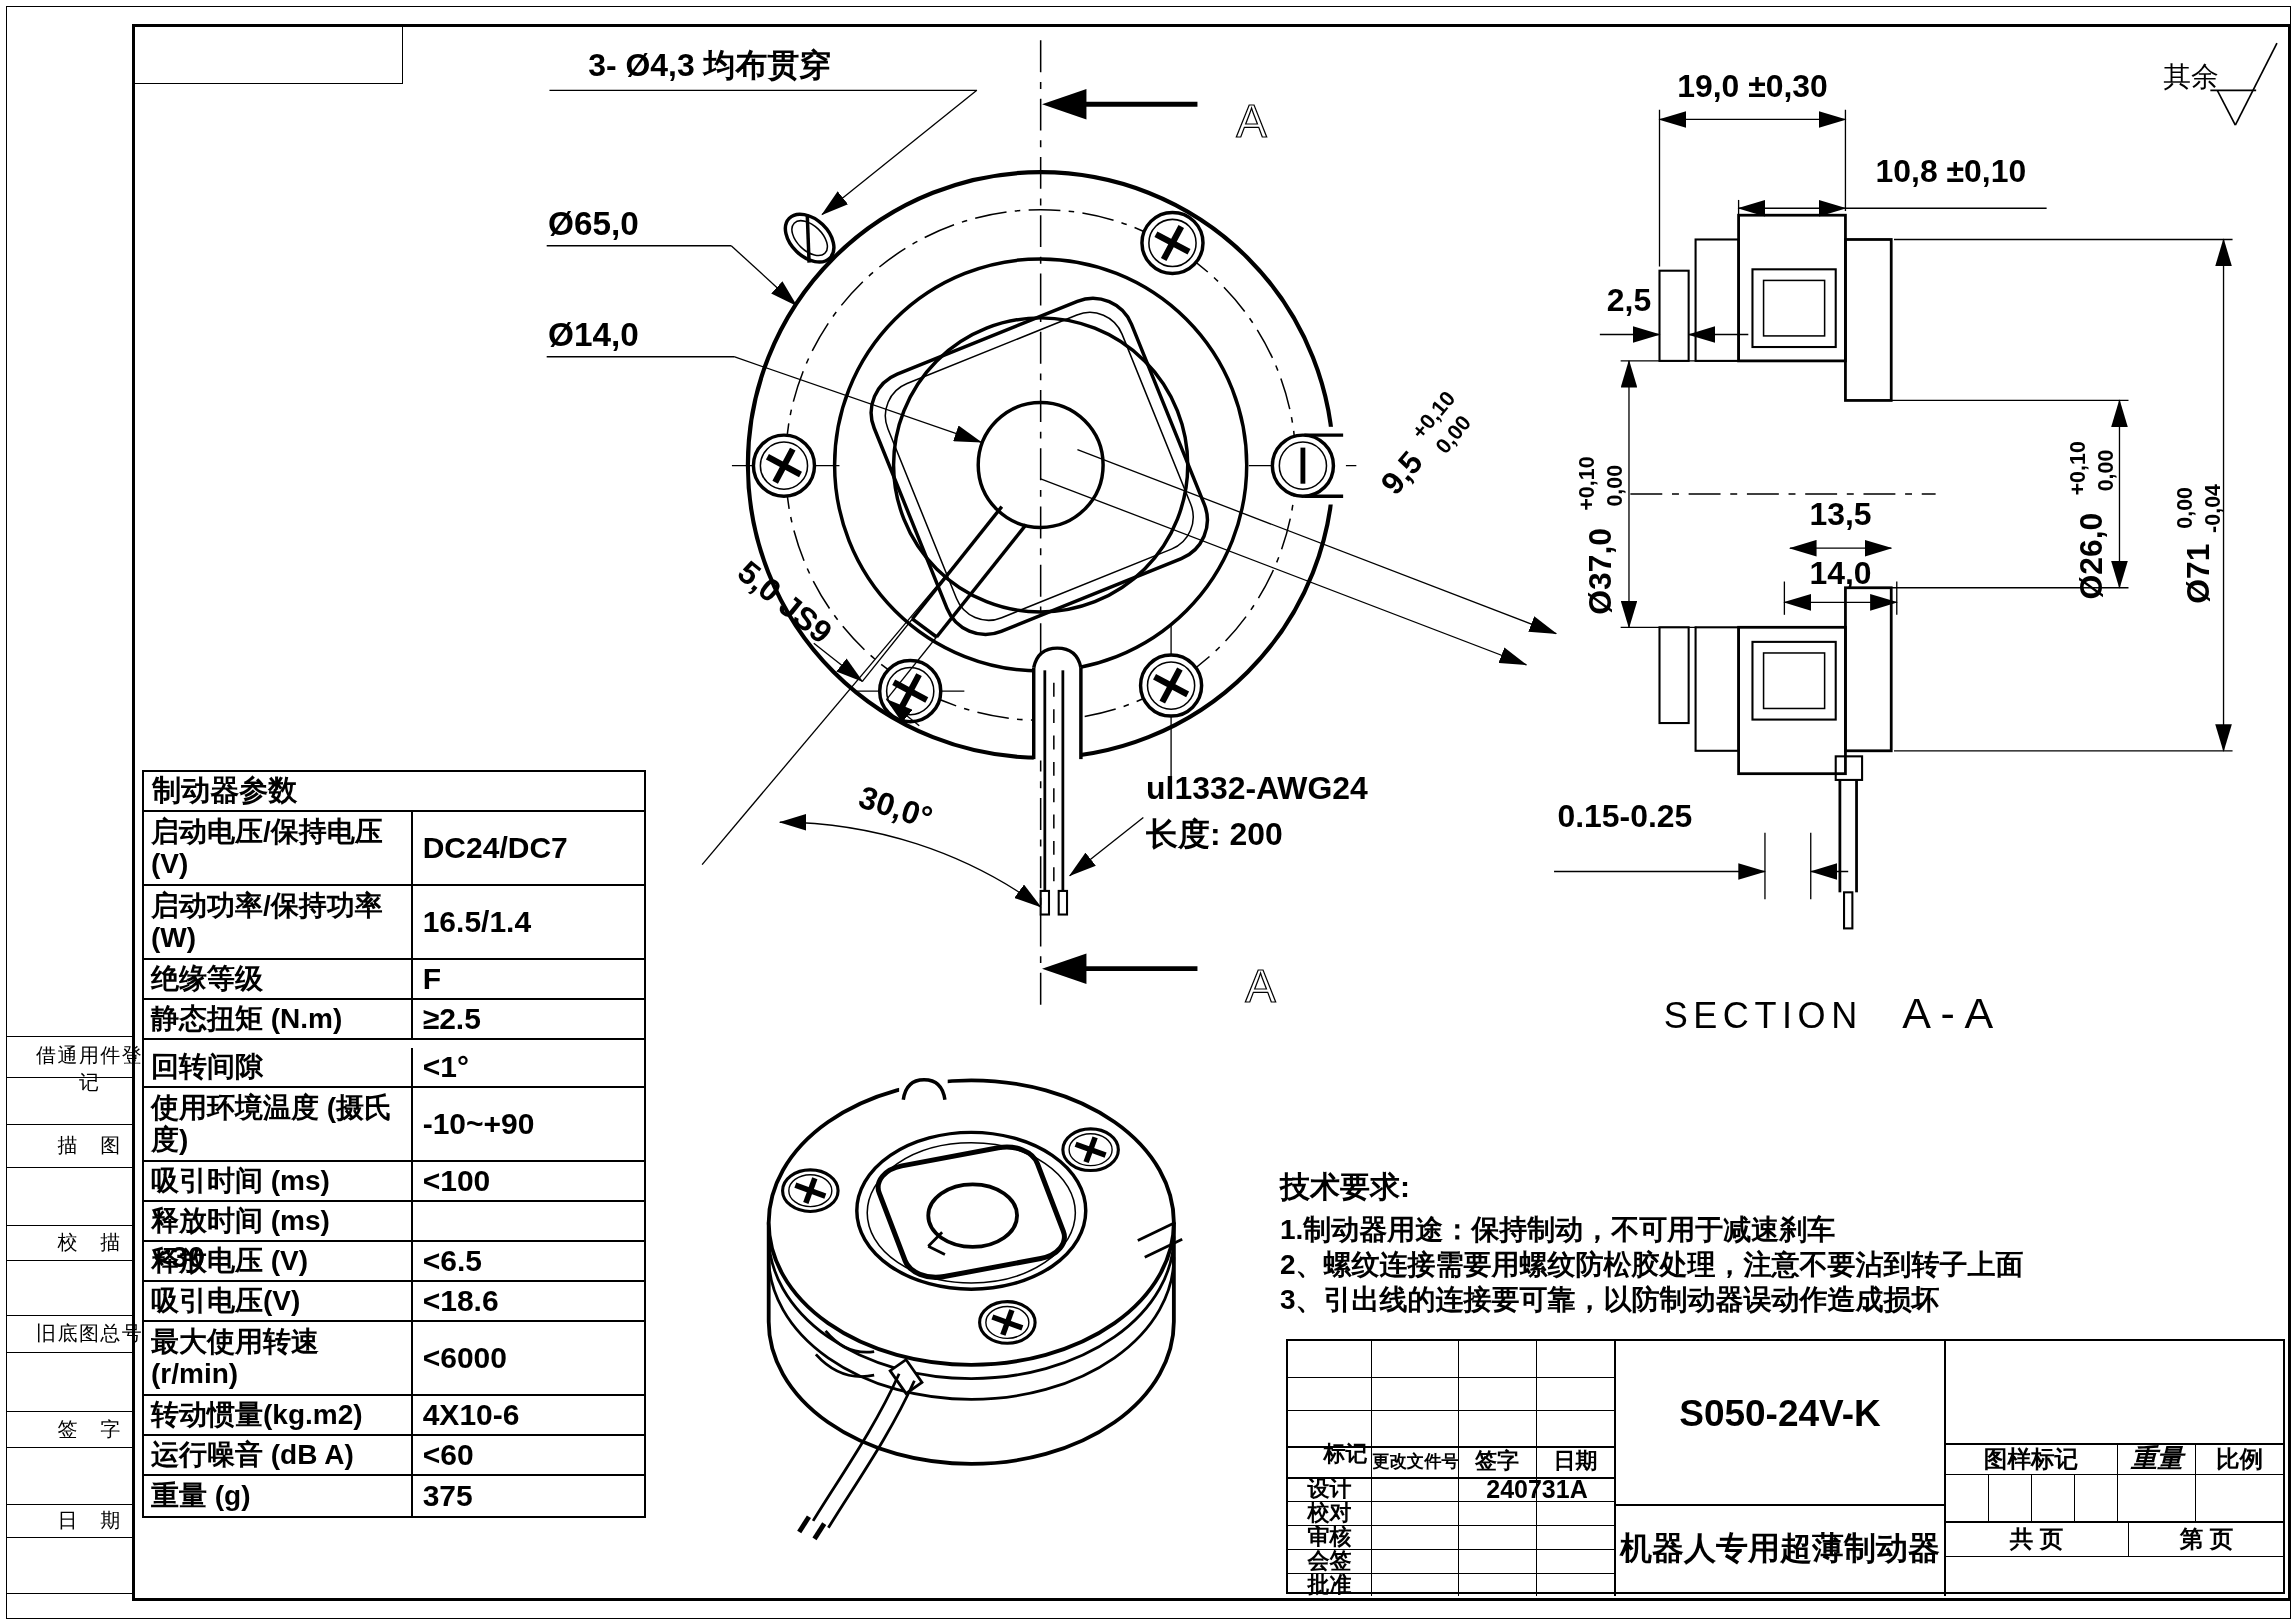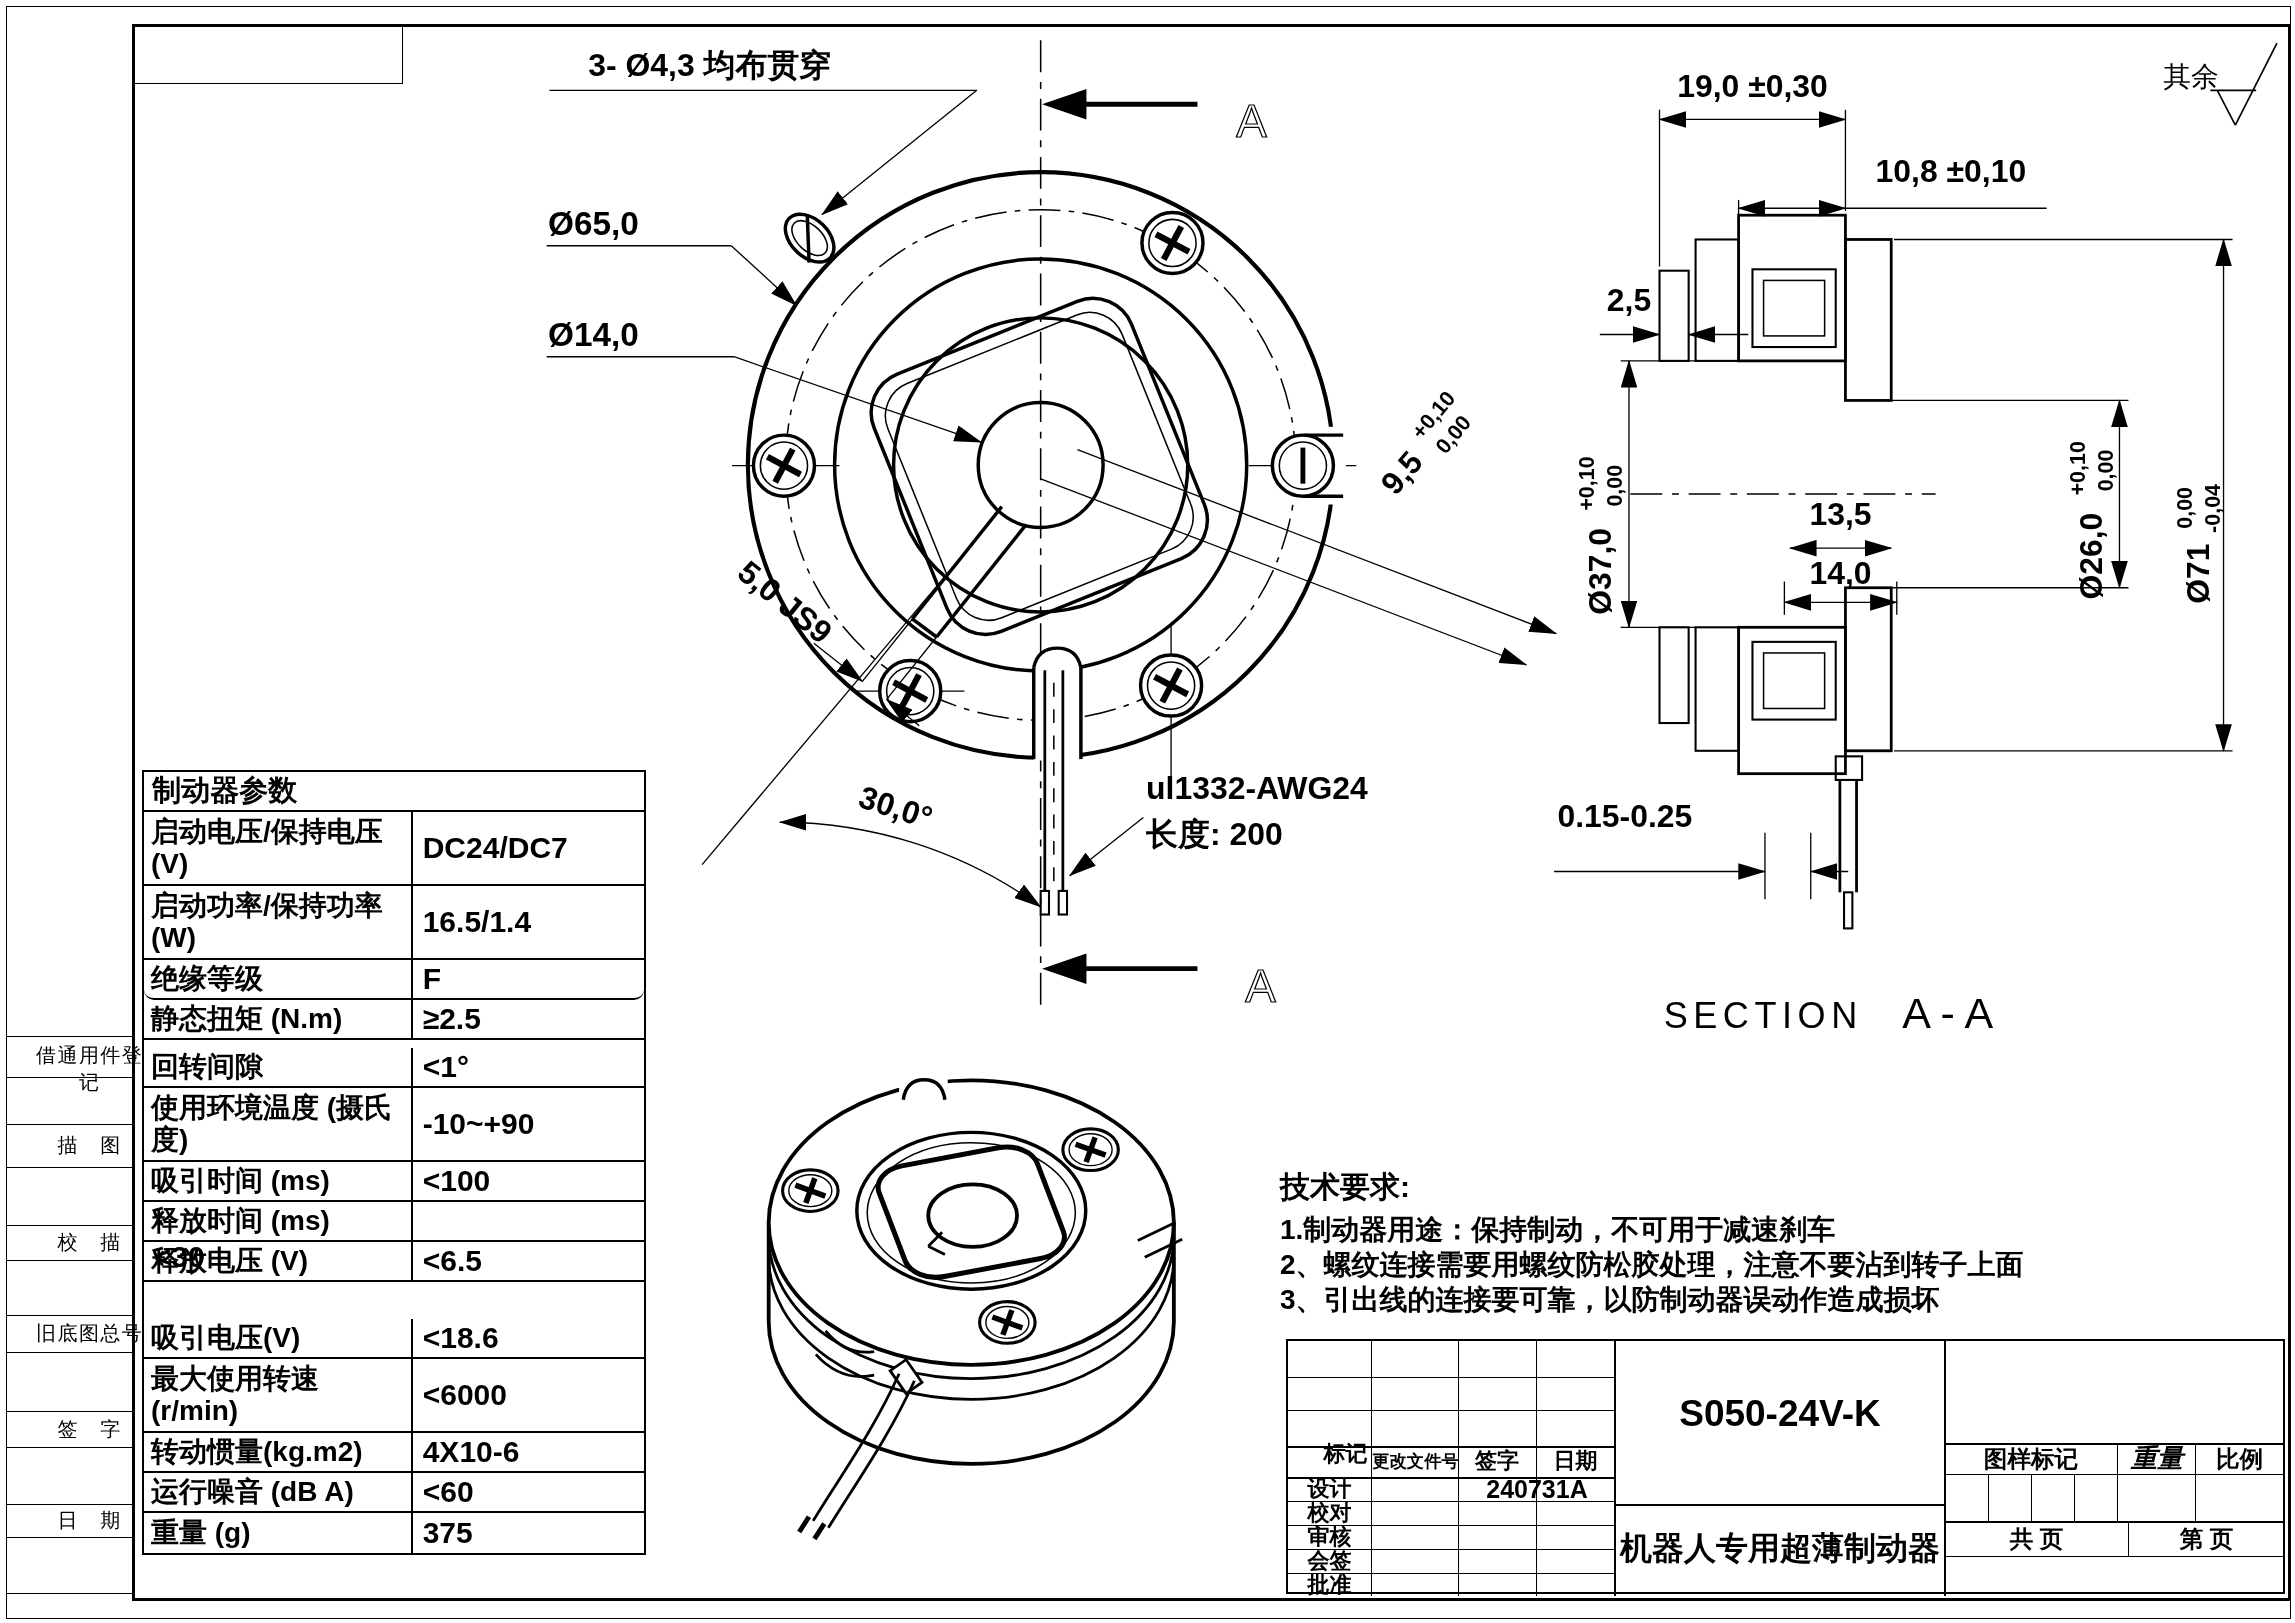--- a/index.html
+++ b/index.html
@@ -329,21 +329,21 @@
       <div class="p-head">制动器参数</div>
     </div>
   <div class="p-row" style="height:74px;">
       <div class="p-label">启动电压/保持电压 (V)</div>
       <div class="p-value">DC24/DC7</div>
     </div>
   <div class="p-row" style="height:74px;">
       <div class="p-label">启动功率/保持功率 (W)</div>
       <div class="p-value">16.5/1.4</div>
     </div>
-  <div class="p-row" style="height:40px;border-radius:10px;">
+  <div class="p-row" style="height:40px;">
       <div class="p-label">绝缘等级</div>
       <div class="p-value">F</div>
     </div>
   <div class="p-row" style="height:40px;">
       <div class="p-label">静态扭矩 (N.m)</div>
       <div class="p-value">≥2.5</div>
     </div>
   <div class="p-row" style="height:40px;margin-top:8px;">
       <div class="p-label">回转间隙</div>
       <div class="p-value">&lt;1°</div>
@@ -357,21 +357,21 @@
       <div class="p-value">&lt;100</div>
     </div>
   <div class="p-row" style="height:40px;flex-direction:column;">
       <div class="p-label">释放时间 (ms)</div>
       <div class="p-value">&lt;30</div>
     </div>
   <div class="p-row" style="height:40px;">
       <div class="p-label">释放电压 (V)</div>
       <div class="p-value">&lt;6.5</div>
     </div>
-  <div class="p-row" style="height:40px;margin-top:37px;">
+  <div class="p-row" style="height:40px;">
       <div class="p-label">吸引电压(V)</div>
       <div class="p-value">&lt;18.6</div>
     </div>
   <div class="p-row" style="height:74px;">
       <div class="p-label">最大使用转速 (r/min)</div>
       <div class="p-value">&lt;6000</div>
     </div>
   <div class="p-row" style="height:40px;">
       <div class="p-label">转动惯量(kg.m2)</div>
       <div class="p-value">4X10-6</div>

